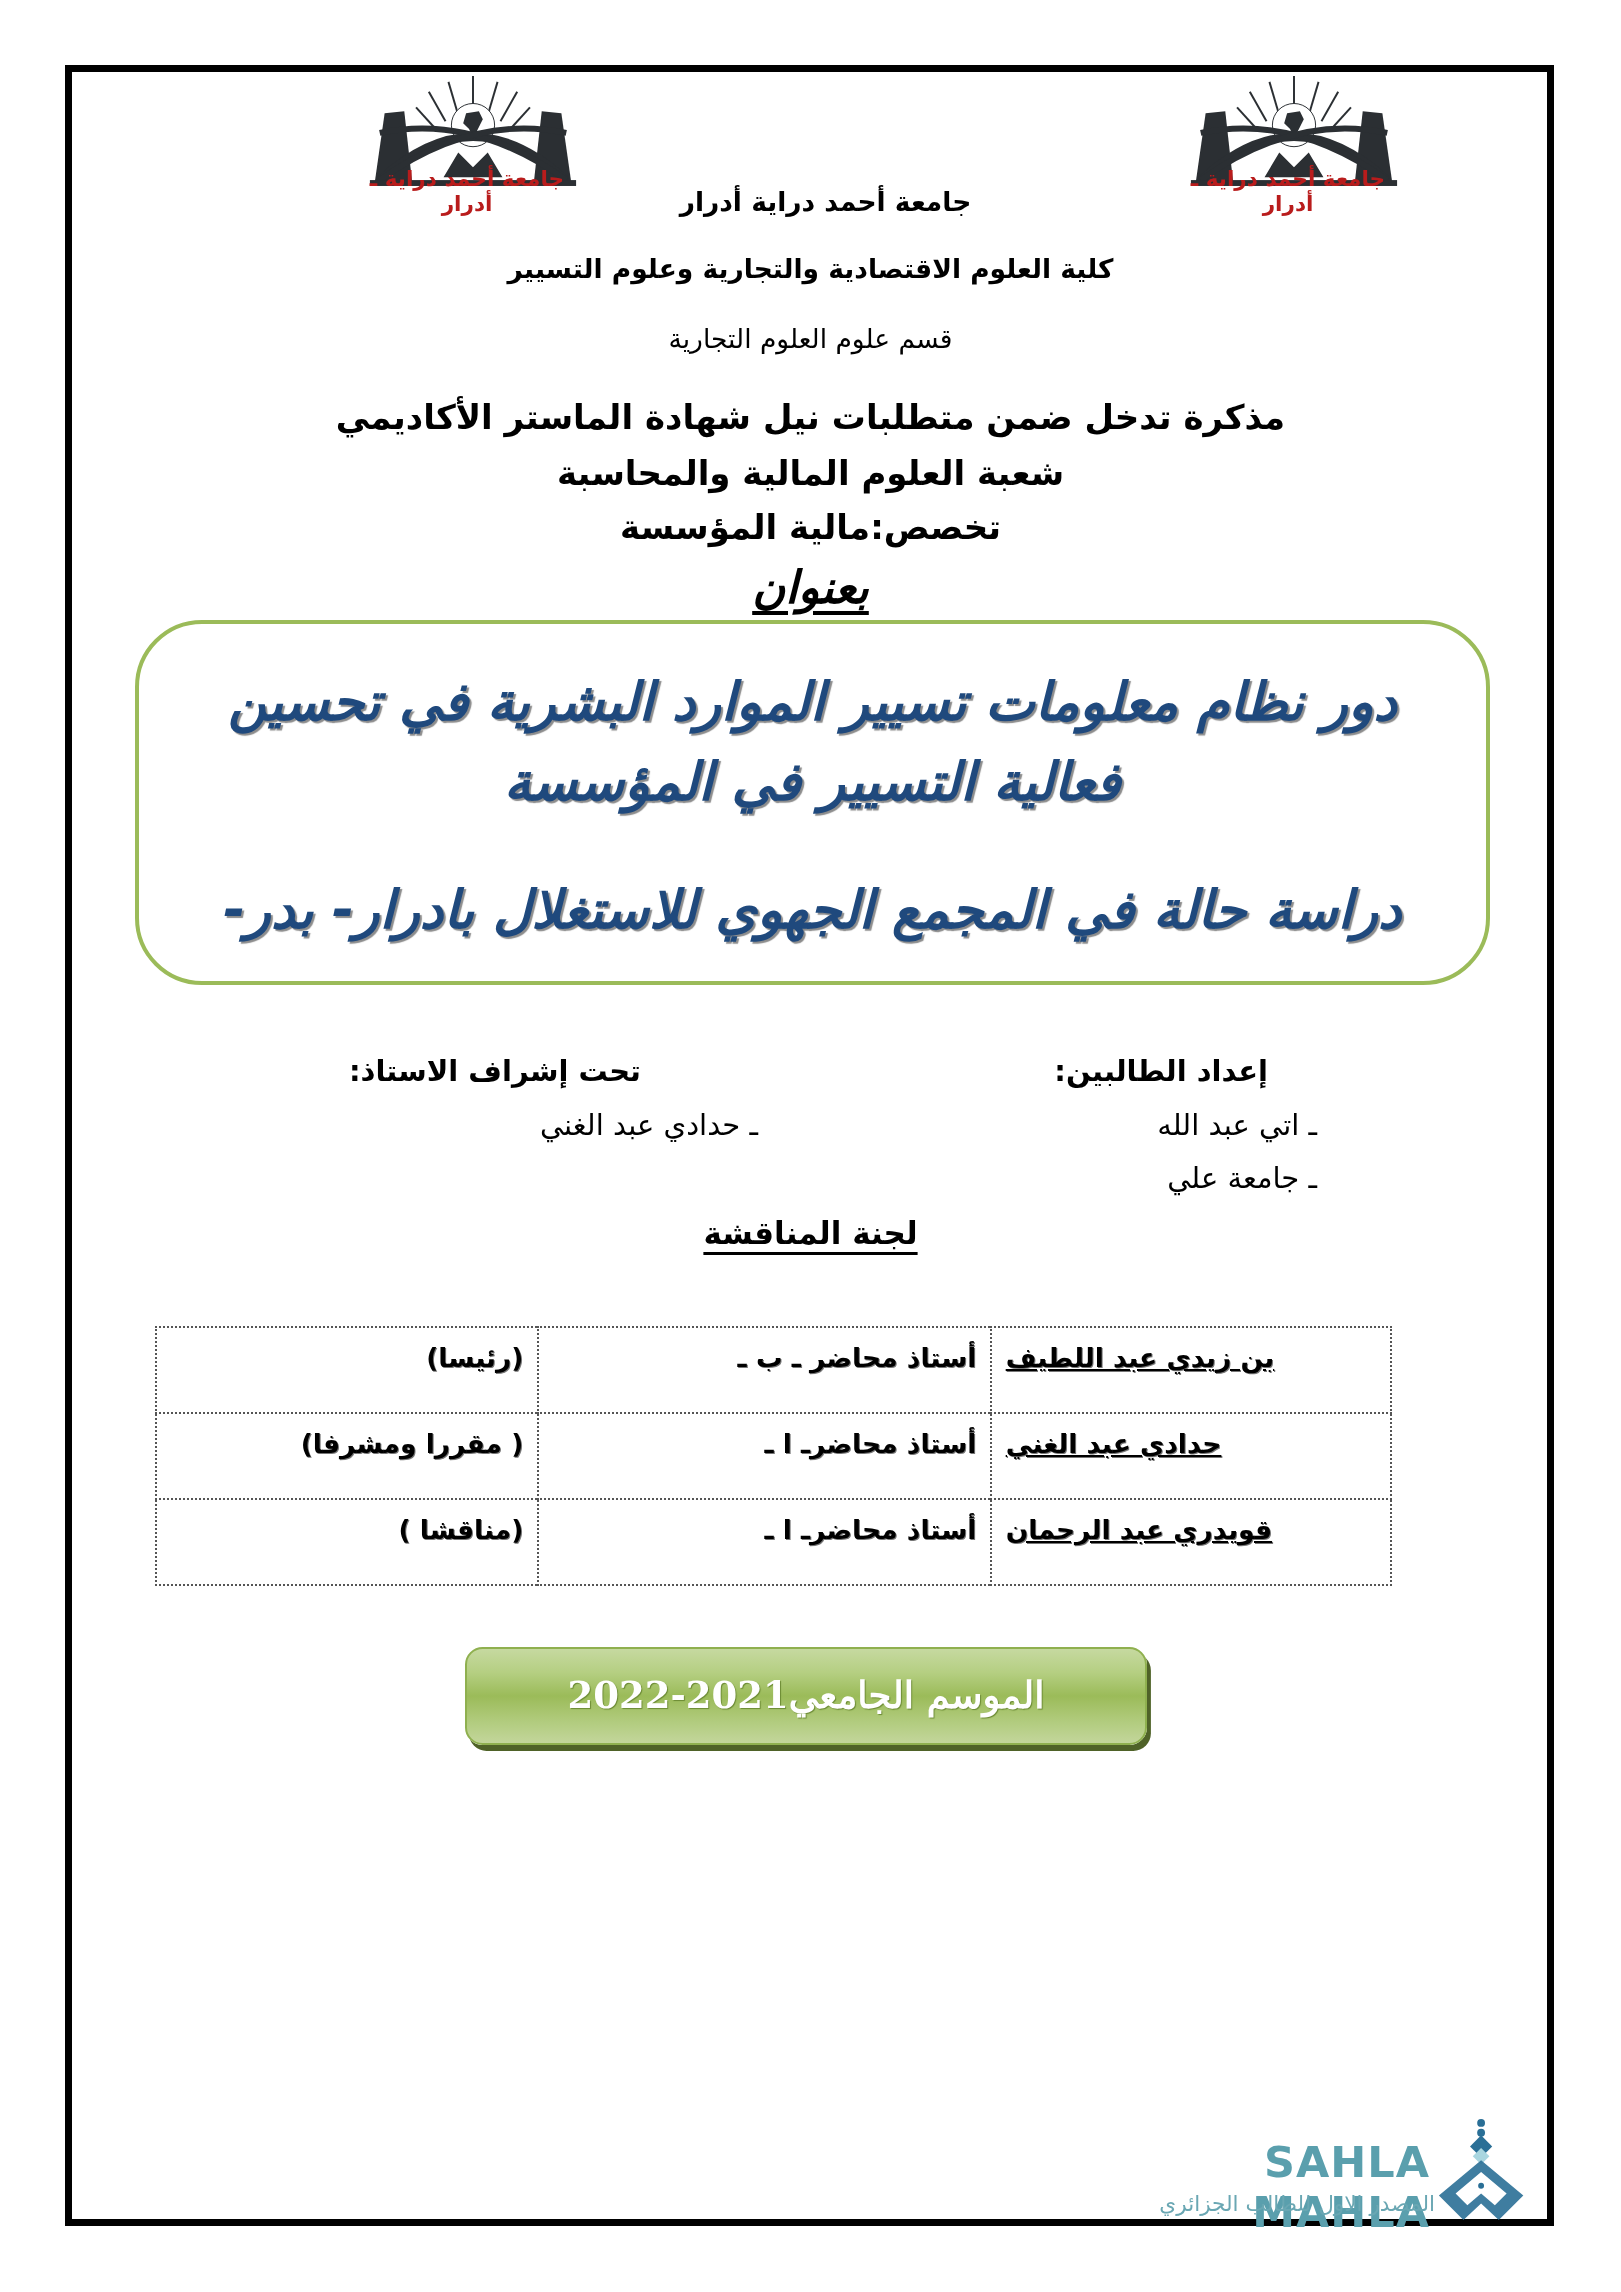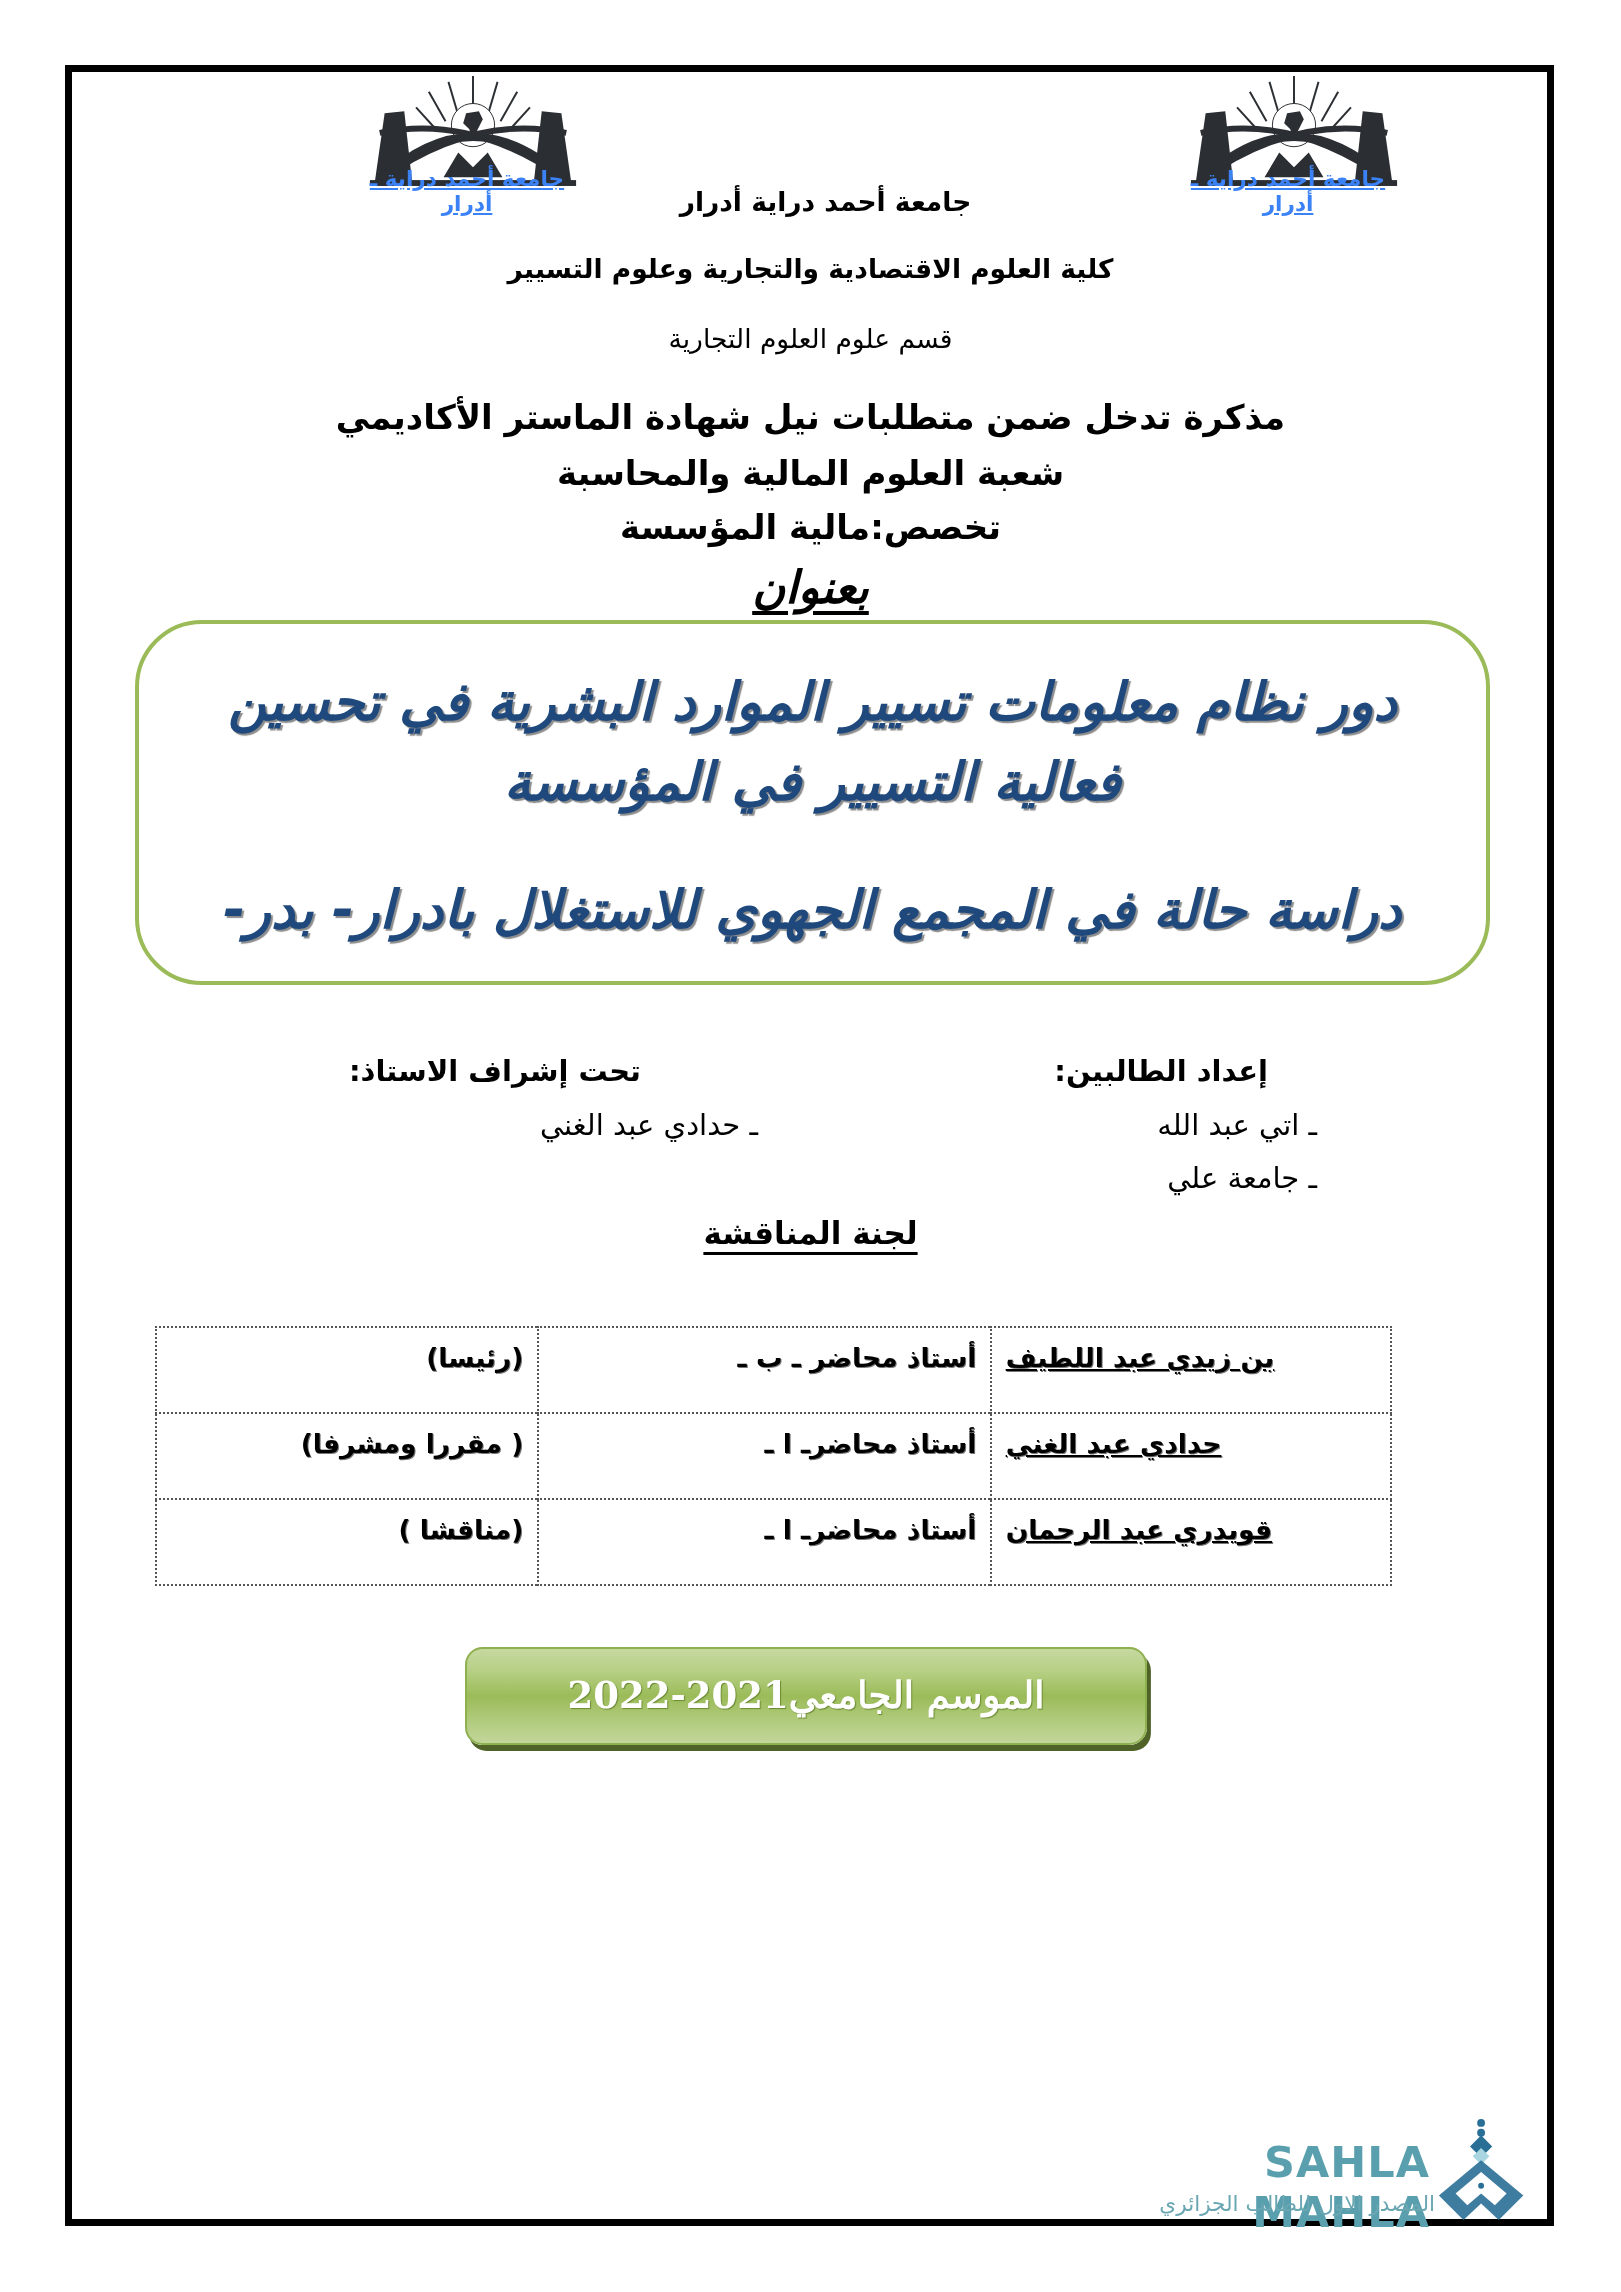--- a/index.html
+++ b/index.html
@@ -6,22 +6,22 @@
   body { width: 1621px; height: 2293px; position: relative; overflow: hidden;
          font-family: "DejaVu Sans", "Liberation Sans", sans-serif; color: #000; }
   .page-frame { position: absolute; left: 65px; top: 65px; width: 1475px; height: 2147px;
                 border: 7.8px solid #000; box-sizing: content-box; }
   .abs { position: absolute; }
 
   
   .logo { position: absolute; width: 216px; height: 142px; }
   .logo svg { display: block; }
   .logo-caption { position: absolute; left: 0; right: 12px; bottom: 0; text-align: center;
-                  font-size: 21.6px; font-weight: bold; color: #3b82f6; direction: rtl;
-                  font-family: "DejaVu Sans", sans-serif; text-decoration: underline; }
+                  font-size: 21.6px; font-weight: bold; color: #b91c1c; direction: rtl;
+                  font-family: "DejaVu Sans", sans-serif; }
 
   .hdr-line { position: absolute; left: 0; width: 1621px; text-align: center; direction: rtl; }
   .university { top: 186px; font-size: 26.5px; font-weight: bold; margin-left: 15px; }
   .faculty { top: 253px; font-size: 26.5px; font-weight: bold; }
   .department { top: 323px; font-size: 26.5px; }
   .memo-line { font-size: 34px; font-weight: bold; letter-spacing: 0px; }
   .memo1 { top: 397px; }
   .memo2 { top: 453px; }
   .memo3 { top: 507px; }
   .titled { top: 561px; font-size: 45px; font-weight: bold; font-style: italic; }

